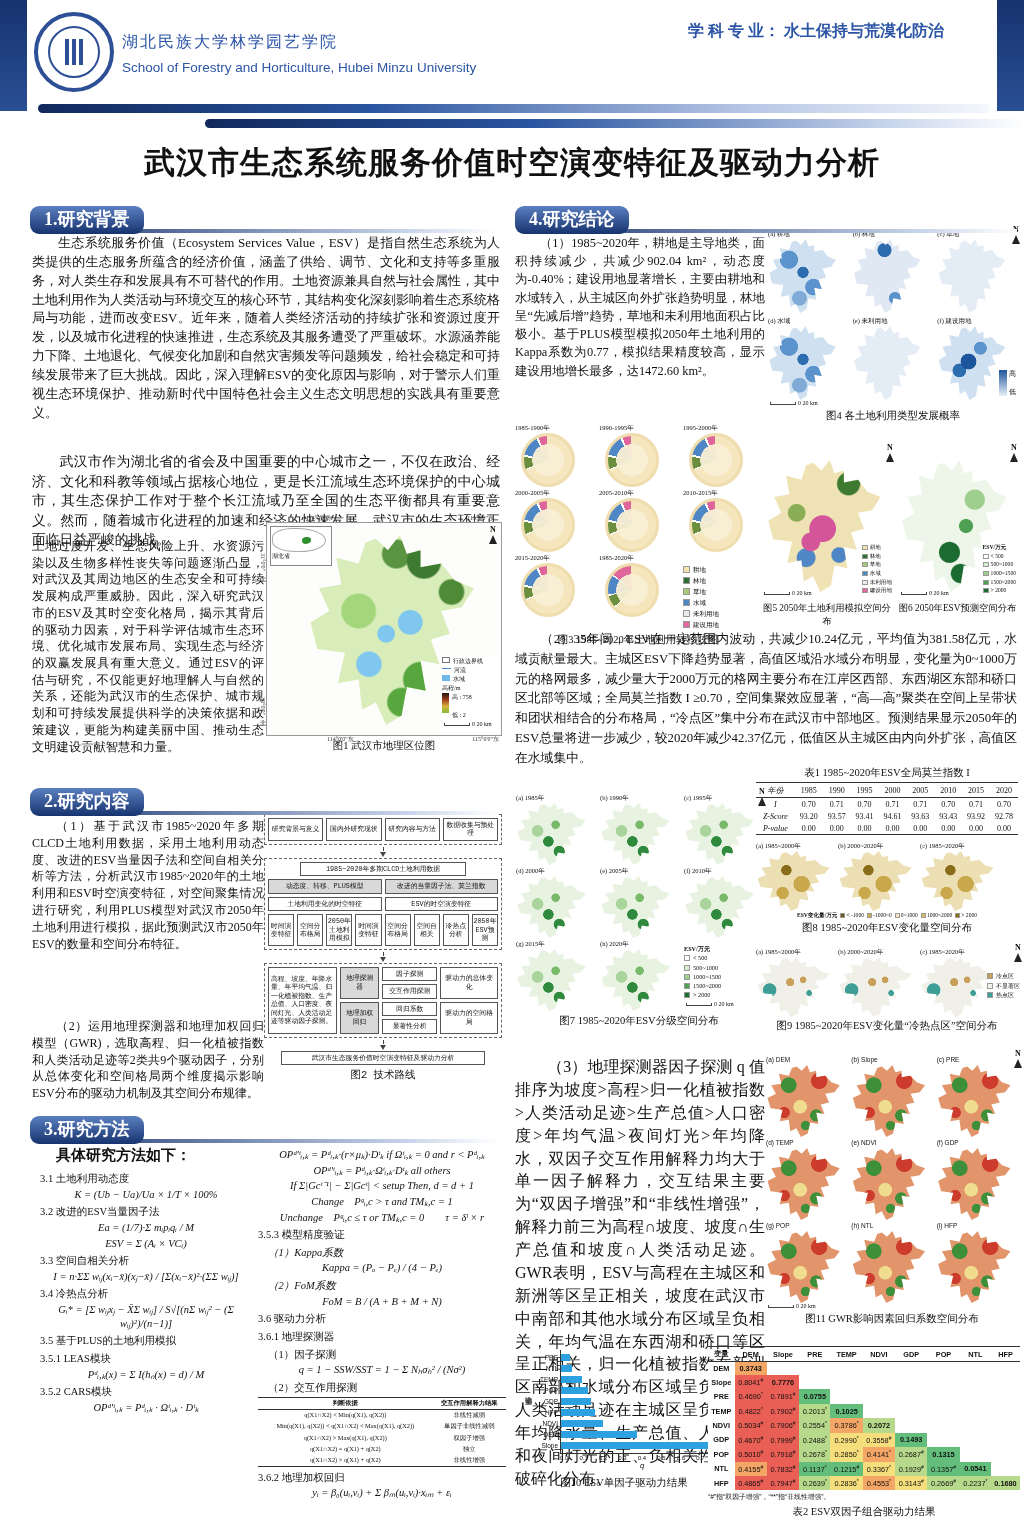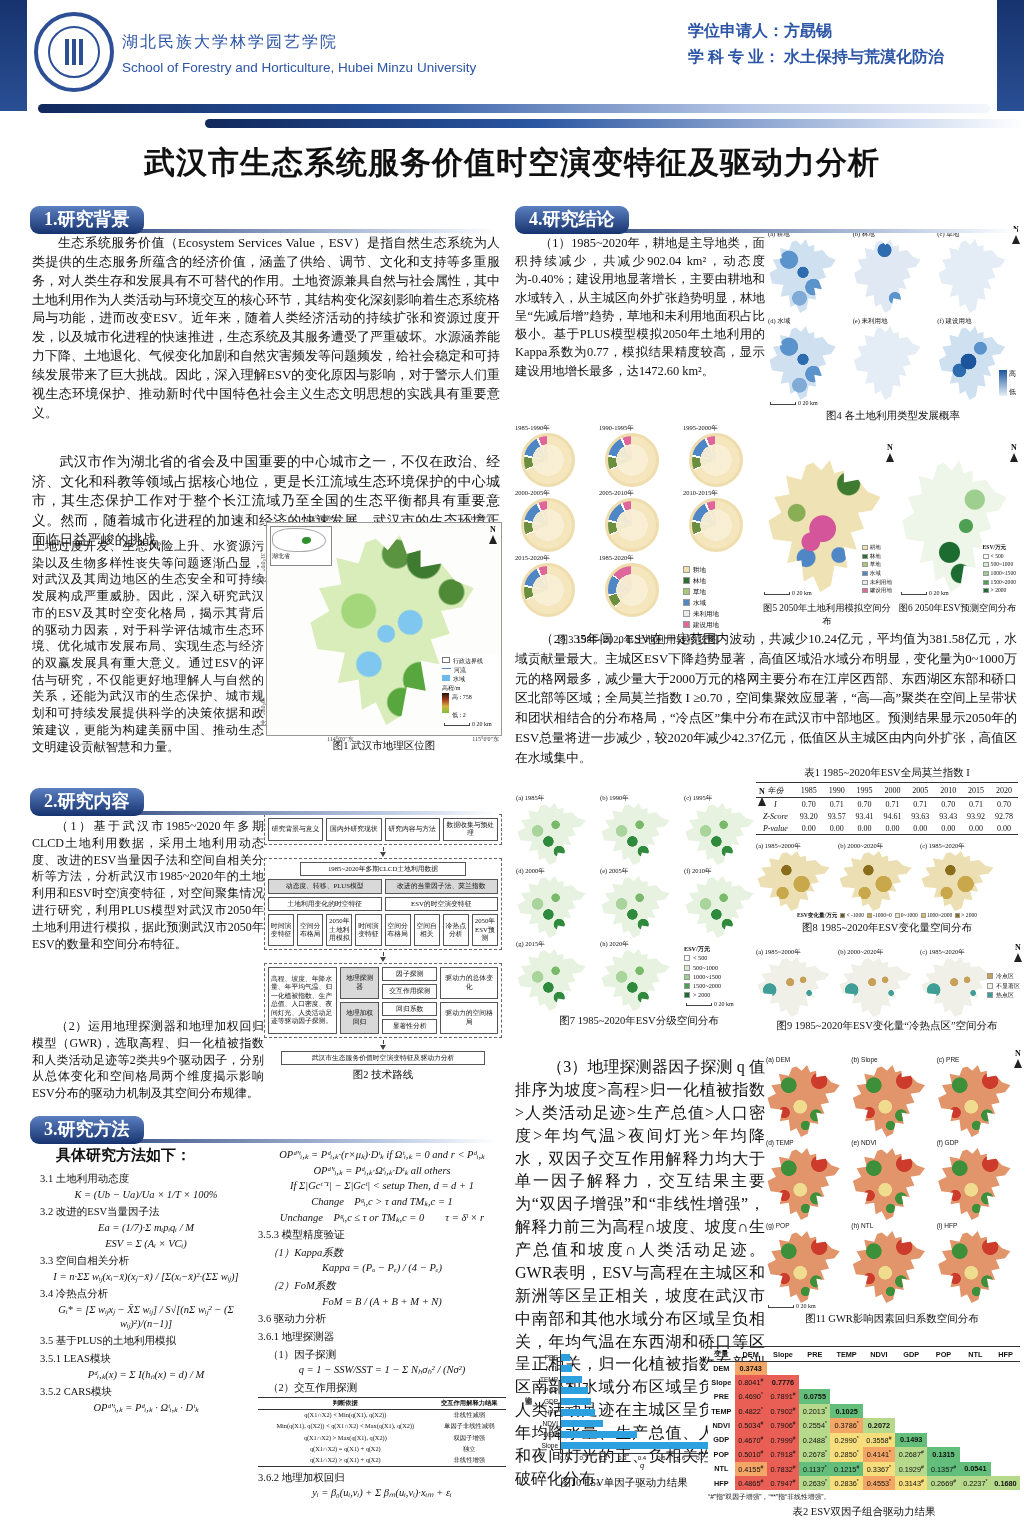--- a/index.html
+++ b/index.html
@@ -76,21 +76,21 @@
   .fig1-inset .dot{position:absolute;right:14px;top:8px;width:9px;height:7px;background:#2f8f2f;border-radius:50% 40% 55% 45%}
   .fig1-legend{position:absolute;right:3px;bottom:4px;width:58px;background:rgba(255,255,255,.9);font-size:6px;line-height:1.5;padding:2px}
   .sw-line{display:inline-block;width:9px;height:1px;background:#4f86c6;vertical-align:3px;margin-right:3px}
   .sw-box{display:inline-block;width:8px;height:6px;border:1px solid #777;background:#fff;margin-right:3px}
   .sw-water{display:inline-block;width:8px;height:6px;background:#6db9e8;margin-right:3px}
   .elev-row{display:flex;gap:3px;align-items:flex-start}
   .elev-ramp{width:7px;height:20px;background:linear-gradient(180deg,#23150c,#a03c20,#d9b13b,#7fbf3f)}
   .coord{position:absolute;font-size:6px;color:#333}
   .rot{writing-mode:vertical-rl;text-orientation:mixed}
   
-  .fig2{left:264px;top:814px;width:238px;font-family:Liberation Serif, serif}
+  .fig2{left:264px;top:814px;width:238px;font-family:Liberation Mono, monospace}
   .fc-block{border:1px dashed #666;padding:3px;margin-bottom:2px}
   .fc-row{display:flex;gap:3px;justify-content:center;align-items:stretch}
   .fc-box{border:1px solid #555;background:#fff;font-size:6.8px;line-height:1.25;padding:2px 2px;text-align:center;flex:1;display:flex;align-items:center;justify-content:center}
   .fc-gray{background:#d9d9d9}
   .fc-arrow{width:0;height:0;border-left:3px solid transparent;border-right:3px solid transparent;border-top:5px solid #444;margin:1px auto}
   .fc-stem{width:1px;height:4px;background:#444;margin:0 auto}
   .fc-col{display:flex;flex-direction:column;gap:3px;justify-content:center}
   
   .m-intro{left:56px;top:1146px;font-size:15px;font-weight:bold}
   .mcol{font-size:10.5px;line-height:1.3}
@@ -221,21 +221,20 @@
 <div class="abs corner" style="left:0;top:0"></div>
 <div class="abs corner" style="right:0;top:0"></div>
 <div class="abs logo">
   <div class="logo-inner">
       <div class="logo-core"></div>
     </div>
 </div>
 <div class="abs school-cn">湖北民族大学林学园艺学院</div>
 <div class="abs school-en">School of Forestry and Horticulture, Hubei Minzu University</div>
 <div class="abs hinfo">
-  <div><span class="lbl">学位申请人：</span><span>方勗锡</span></div>
   <div><span class="lbl">学 科 专 业：</span><span>水土保持与荒漠化防治</span></div>
 </div>
 <div class="abs dbar1"></div>
 <div class="abs dbar2"></div>
 <h1 class="abs main-title">武汉市生态系统服务价值时空演变特征及驱动力分析</h1>
 
 <div class="abs badge" style="left:30px;top:206px">1.研究背景</div>
 <div class="abs badge-line" style="left:40px;top:229px;width:458px"></div>
 <div class="abs badge" style="left:515px;top:206px">4.研究结论</div>
 <div class="abs badge-line" style="left:525px;top:229px;width:492px"></div>

